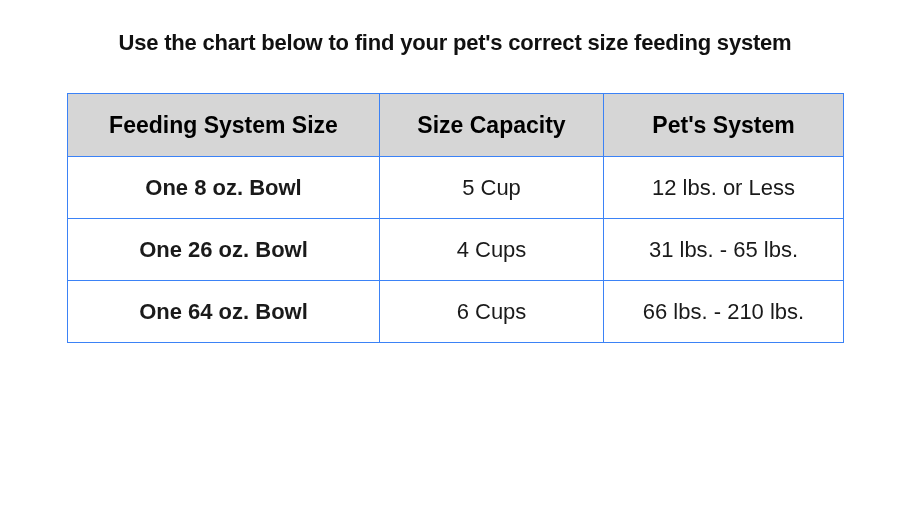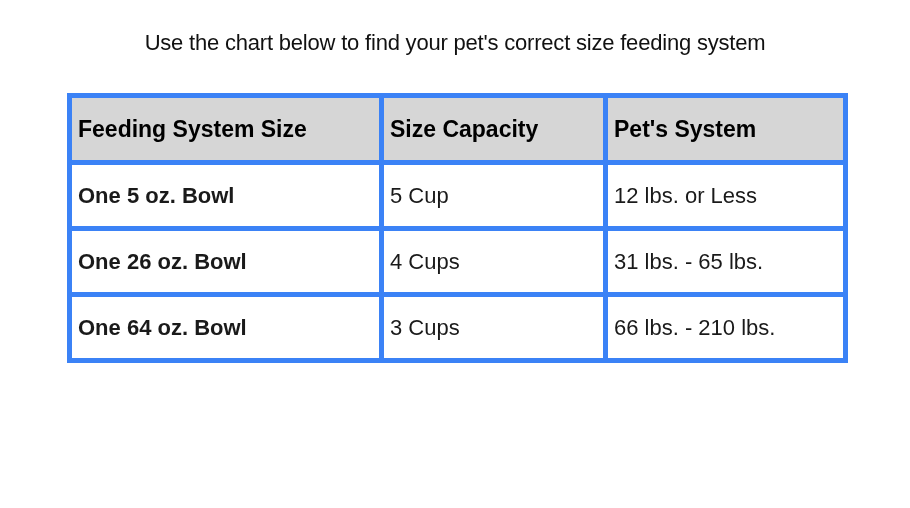--- a/index.html
+++ b/index.html
@@ -20,41 +20,41 @@
     height: 508px;
     box-sizing: border-box;
   }
   .headline {
     position: absolute;
     top: 30px;
     left: 0;
     width: 910px;
     text-align: center;
     font-size: 22px;
-    font-weight: normal;
+    font-weight: bold;
     letter-spacing: -0.2px;
     color: #111111;
   }
   .table-wrap {
     position: absolute;
     top: 93px;
     left: 67px;
     width: 776px;
   }
   table.size-chart {
     border-collapse: collapse;
     width: 776px;
     table-layout: fixed;
   }
   table.size-chart th,
   table.size-chart td {
-    border: 5px solid #3b82f6;
+    border: 1px solid #3b82f6;
     height: 61px;
     padding: 0 6px;
-    text-align: left;
+    text-align: center;
     vertical-align: middle;
     font-size: 22px;
     color: #1a1a1a;
     background: #ffffff;
   }
   table.size-chart thead th {
     background: #d6d6d6;
     font-weight: bold;
     font-size: 23px;
     color: #000000;
@@ -85,31 +85,31 @@
       </colgroup>
       <thead>
         <tr>
           <th>Feeding System Size</th>
           <th>Size Capacity</th>
           <th>Pet's System</th>
         </tr>
       </thead>
       <tbody>
         <tr>
-          <td class="size-cell">One 5 oz. Bowl</td>
+          <td class="size-cell">One 8 oz. Bowl</td>
           <td>5 Cup</td>
           <td>12 lbs. or Less</td>
         </tr>
         <tr>
           <td class="size-cell">One 26 oz. Bowl</td>
           <td>4 Cups</td>
           <td>31 lbs. - 65 lbs.</td>
         </tr>
         <tr>
           <td class="size-cell">One 64 oz. Bowl</td>
-          <td>3 Cups</td>
+          <td>6 Cups</td>
           <td>66 lbs. - 210 lbs.</td>
         </tr>
       </tbody>
     </table>
   </div>
 
 </div>
 
 </body></html>

